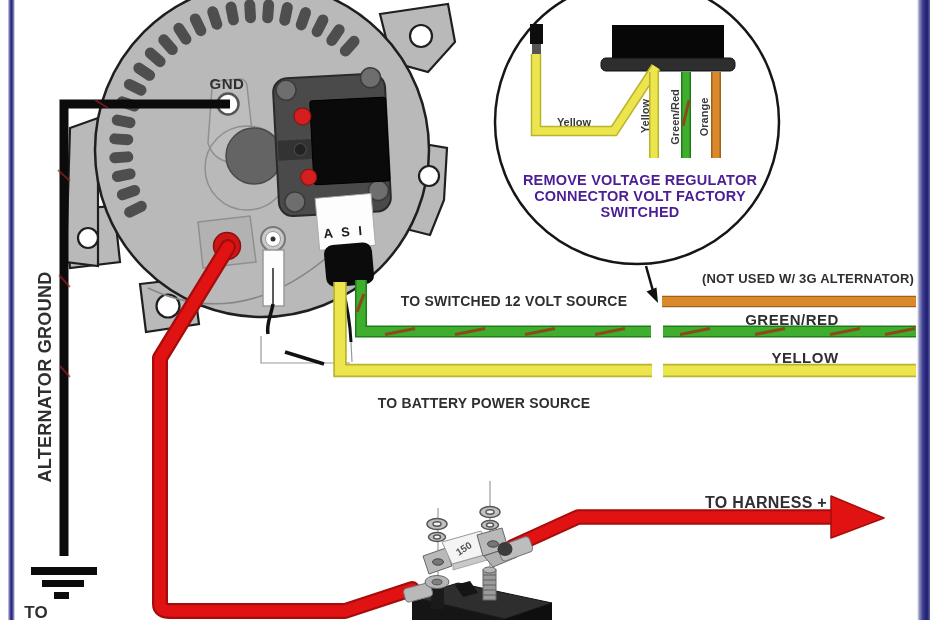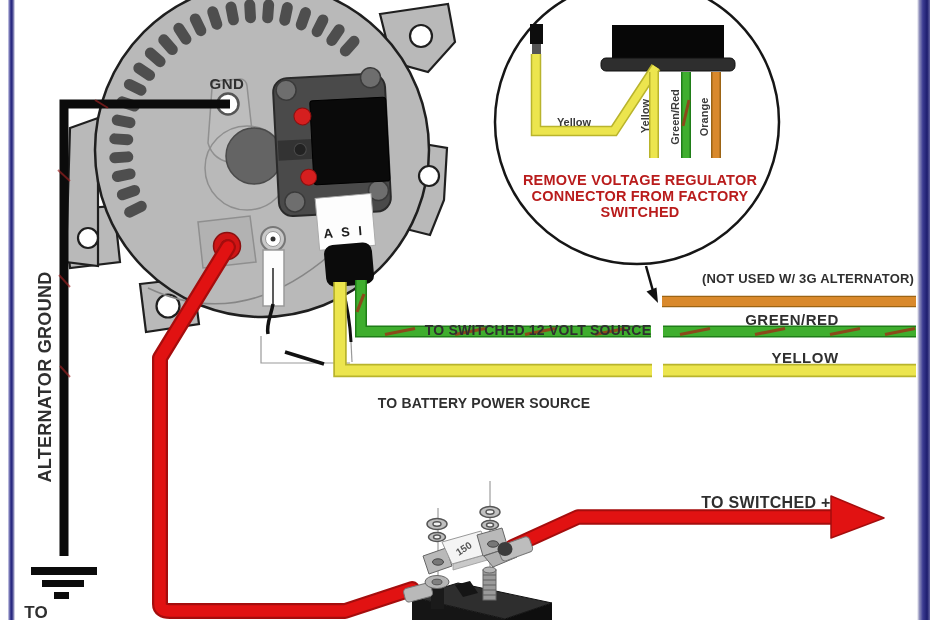--- a/index.html
+++ b/index.html
@@ -7,21 +7,21 @@
          font-family:"Liberation Sans",sans-serif;}
   .stage svg{position:absolute;left:0;top:0;}
   .lbl{position:absolute;font-weight:700;color:#2f2f2f;white-space:nowrap;
        transform:translate(-50%,-50%);line-height:1;}
   .rot90{transform:translate(-50%,-50%) rotate(-90deg);}
   .frame-left{position:absolute;left:8px;top:0;width:7px;height:620px;
       background:linear-gradient(90deg,#d9d9f2 0%,#4a4a98 30%,#20207a 55%,#9a9ac2 85%,#ffffff 100%);}
   .frame-right{position:absolute;left:917px;top:0;width:13px;height:620px;
       background:linear-gradient(90deg,#ffffff 0%,#9191bc 18%,#3c3c92 45%,#1d1d6e 78%,#6666a2 100%);}
   .inset-head{position:absolute;left:640px;top:196px;transform:translate(-50%,-50%);
-      text-align:center;font-weight:700;font-size:14.5px;line-height:16px;color:#b91c1c;letter-spacing:.2px;}
+      text-align:center;font-weight:700;font-size:14.5px;line-height:16px;color:#4c1d95;letter-spacing:.2px;}
 </style>
 </head>
 <body>
 
 <div class="stage">
 
 <svg width="930" height="620" viewBox="0 0 930 620">
 
   <g>
 
@@ -250,35 +250,35 @@
 <div class="lbl" style="left:227px;top:83px;font-size:15px;letter-spacing:.5px;">GND</div>
 
 <div class="lbl rot90" style="left:45px;top:377px;font-size:18px;letter-spacing:.3px;">ALTERNATOR GROUND</div>
 
 <div class="lbl" style="left:36px;top:612px;font-size:17px;">TO</div>
 
 <div class="lbl" style="left:344px;top:232px;font-size:13px;letter-spacing:2.5px;transform:translate(-50%,-50%) rotate(-5deg);color:#1c1c1c;">A S I</div>
 
 <div class="inset-head">
   <div>REMOVE VOLTAGE REGULATOR</div>
-  <div>CONNECTOR FROM FACTORY</div>
+  <div>CONNECTOR VOLT FACTORY</div>
   <div>SWITCHED</div>
 </div>
 
 <div class="lbl" style="left:574px;top:122px;font-size:11px;color:#3a3a3a;">Yellow</div>
 <div class="lbl rot90" style="left:645px;top:116px;font-size:11px;color:#3a3a3a;">Yellow</div>
 <div class="lbl rot90" style="left:675px;top:117px;font-size:11px;color:#3a3a3a;">Green/Red</div>
 <div class="lbl rot90" style="left:704px;top:117px;font-size:11px;color:#3a3a3a;">Orange</div>
 
 <div class="lbl" style="left:808px;top:278px;font-size:13px;letter-spacing:.2px;">(NOT USED W/ 3G ALTERNATOR)</div>
 <div class="lbl" style="left:792px;top:319px;font-size:15px;letter-spacing:.5px;">GREEN/RED</div>
 <div class="lbl" style="left:805px;top:357px;font-size:15px;letter-spacing:.5px;">YELLOW</div>
-<div class="lbl" style="left:514px;top:330px;font-size:14px;letter-spacing:.2px;margin-left:24px;">TO SWITCHED 12 VOLT SOURCE</div>
+<div class="lbl" style="left:514px;top:301px;font-size:14px;letter-spacing:.2px;">TO SWITCHED 12 VOLT SOURCE</div>
 <div class="lbl" style="left:484px;top:390px;font-size:14px;letter-spacing:.2px;margin-top:13px;">TO BATTERY POWER SOURCE</div>
 
-<div class="lbl" style="left:766px;top:503px;font-size:16px;letter-spacing:.3px;">TO SWITCHED +</div>
+<div class="lbl" style="left:766px;top:503px;font-size:16px;letter-spacing:.3px;">TO HARNESS +</div>
 
 <div class="lbl" style="left:464px;top:549px;font-size:10px;color:#555;transform:translate(-50%,-50%) rotate(-33deg);">150</div>
 
 <div class="frame-left"></div>
 <div class="frame-right"></div>
 
 </div>
 
 </body></html>

